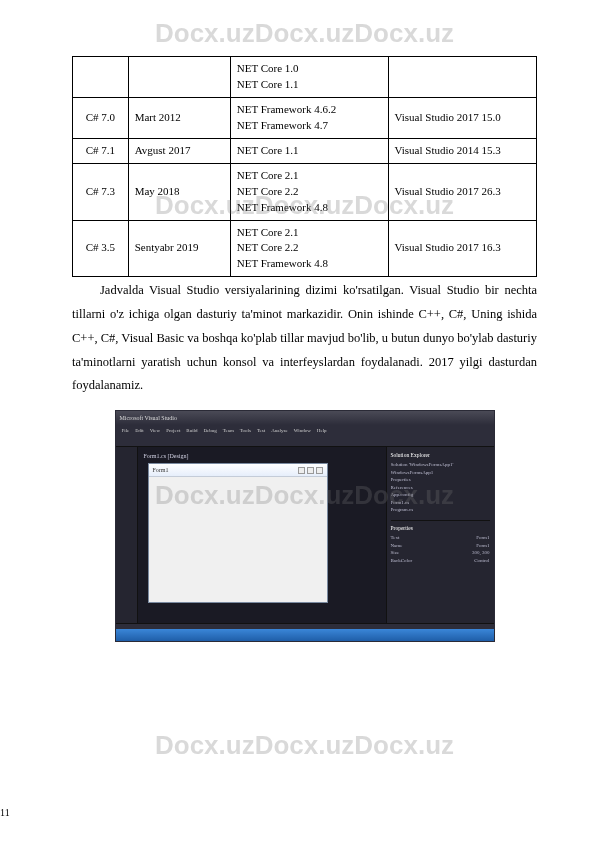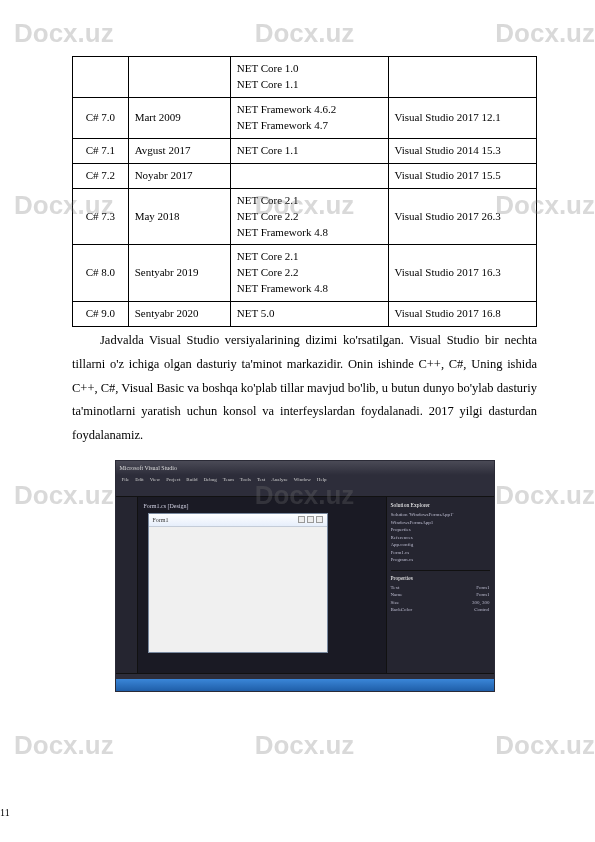--- a/index.html
+++ b/index.html
@@ -11,21 +11,21 @@
     font-size: 12px;
     color: #000;
     position: relative;
     overflow: hidden;
   }
   .watermark-row {
     position: absolute;
     left: 0;
     width: 100%;
     display: flex;
-    justify-content: space-between;
+    justify-content: center;
     pointer-events: none;
     z-index: 10;
     padding-left: 14px;
   }
   .wm {
     font-family: Arial, sans-serif;
     font-size: 26px;
     font-weight: 700;
     color: rgba(120,120,120,0.28);
     white-space: nowrap;
@@ -217,53 +217,41 @@
       </colgroup>
     <tbody>
       <tr>
         <td class="center"></td>
         <td></td>
         <td>NET Core 1.0<br>NET Core 1.1</td>
         <td></td>
       </tr>
       <tr>
         <td class="center">C# 7.0</td>
-        <td>Mart 2009</td>
+        <td>Mart 2012</td>
         <td>NET Framework 4.6.2<br>NET Framework 4.7</td>
-        <td>Visual Studio 2017 12.1</td>
+        <td>Visual Studio 2017 15.0</td>
       </tr>
       <tr>
         <td class="center">C# 7.1</td>
         <td>Avgust 2017</td>
         <td>NET Core 1.1</td>
         <td>Visual Studio 2014 15.3</td>
       </tr>
       <tr>
-        <td class="center">C# 7.2</td>
-        <td>Noyabr 2017</td>
-        <td></td>
-        <td>Visual Studio 2017 15.5</td>
-      </tr>
-      <tr>
         <td class="center">C# 7.3</td>
         <td>May 2018</td>
         <td>NET Core 2.1<br>NET Core 2.2<br>NET Framework 4.8</td>
         <td>Visual Studio 2017 26.3</td>
       </tr>
       <tr>
-        <td class="center">C# 8.0</td>
+        <td class="center">C# 3.5</td>
         <td>Sentyabr 2019</td>
         <td>NET Core 2.1<br>NET Core 2.2<br>NET Framework 4.8</td>
         <td>Visual Studio 2017 16.3</td>
-      </tr>
-      <tr>
-        <td class="center">C# 9.0</td>
-        <td>Sentyabr 2020</td>
-        <td>NET 5.0</td>
-        <td>Visual Studio 2017 16.8</td>
       </tr>
     </tbody>
   </table>
 
   <p class="para">Jadvalda Visual Studio versiyalarining dizimi ko'rsatilgan. Visual Studio bir nechta tillarni o'z ichiga olgan dasturiy ta'minot markazidir. Onin ishinde C++, C#, Uning ishida C++, C#, Visual Basic va boshqa ko'plab tillar mavjud bo'lib, u butun dunyo bo'ylab dasturiy ta'minotlarni yaratish uchun konsol va interfeyslardan foydalanadi. 2017 yilgi dasturdan foydalanamiz.</p>
 
   <div class="ide-shot">
     <div class="ide-titlebar">
       <span>Microsoft Visual Studio</span>
     </div>

